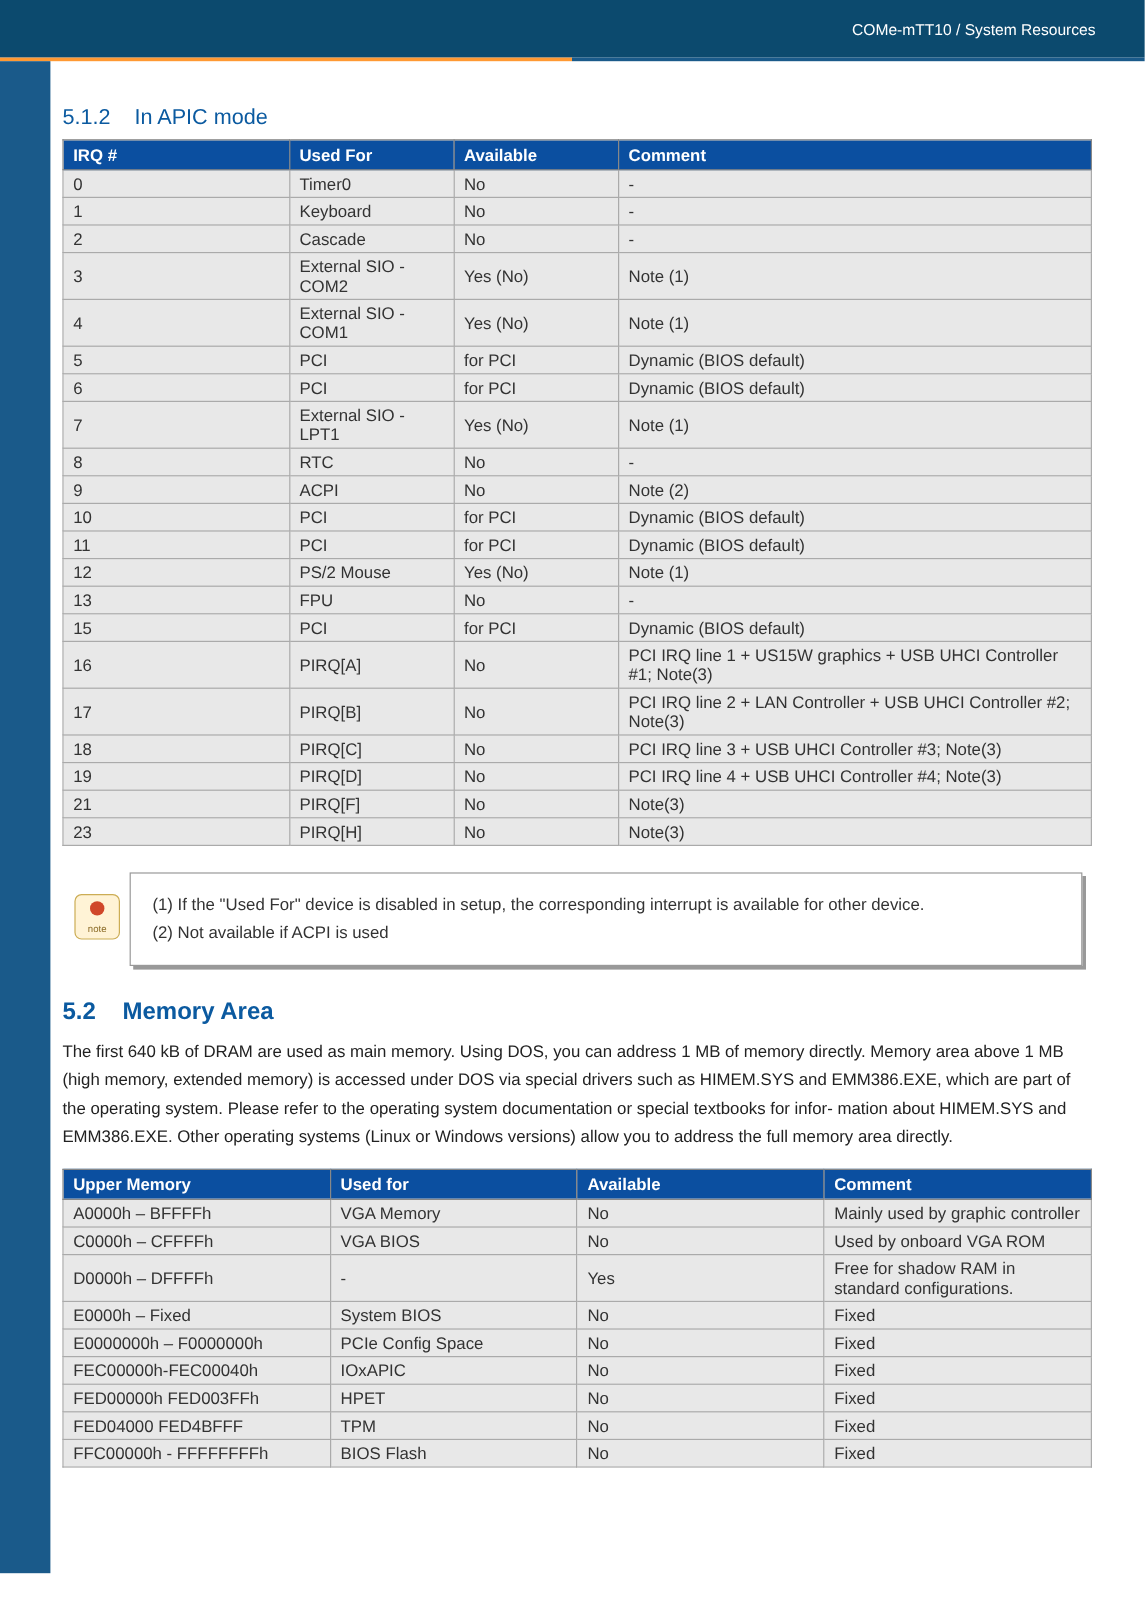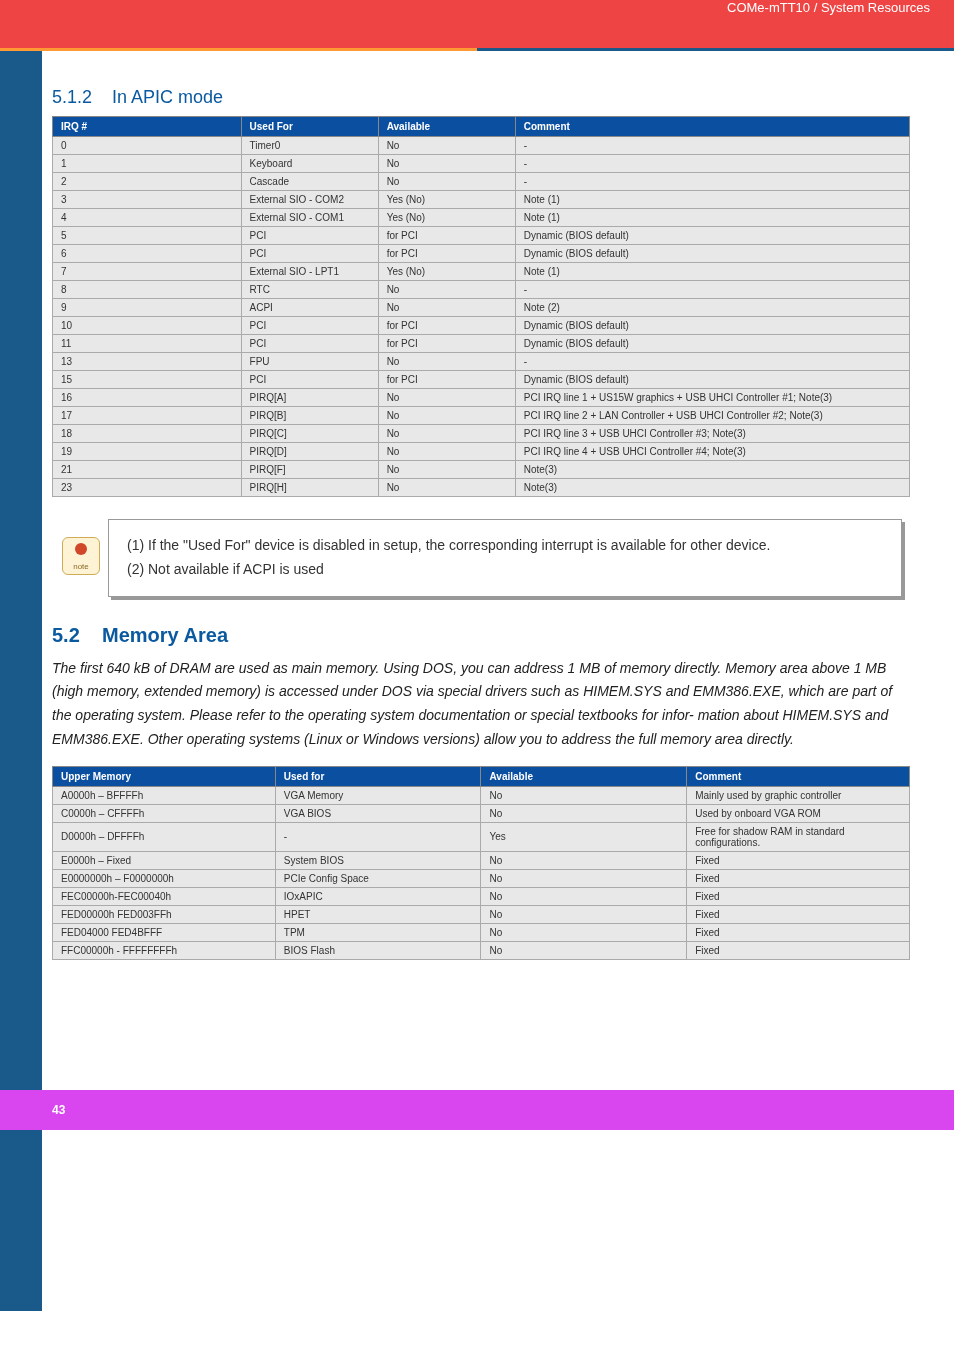--- a/index.html
+++ b/index.html
@@ -4,24 +4,25 @@
 <style>
   * { box-sizing: border-box; margin: 0; padding: 0; }
   body {
     font-family: Arial, Helvetica, sans-serif;
     width: 954px;
     background: #fff;
     color: #333;
   }
   .header-bar {
     height: 48px;
-    background: #ef4444;
+    background: #0c4a6e;
     display: flex;
+    align-items: center;
     justify-content: flex-end;
-    padding-right: 24px;
+    padding-right: 41px;
     color: #fff;
     font-size: 13px;
   }
   .underline {
     height: 3px;
     background: linear-gradient(to right, #ff9933 0%, #ff9933 50%, #1a5a8a 50%, #1a5a8a 100%);
   }
   .content {
     padding: 28px 44px 40px 52px;
   }
@@ -41,21 +42,21 @@
   }
   h2.section-h2 {
     color: #0b5aa0;
     font-size: 20px;
     font-weight: bold;
     margin: 27px 0 10px 0;
   }
   table.data {
     width: 100%;
     border-collapse: collapse;
-    font-size: 10px;
+    font-size: 14px;
   }
   table.data th {
     background: #0b4fa0;
     color: #fff;
     text-align: left;
     font-weight: bold;
     padding: 4px 8px;
     border: 1px solid #888;
   }
   table.data td {
@@ -106,21 +107,20 @@
     padding: 14px 18px;
     font-size: 14px;
     line-height: 1.7;
     background: #fff;
   }
   .body-para {
     font-size: 14px;
     line-height: 1.7;
     margin: 10px 0 14px 0;
     color: #222;
-    font-style: italic;
   }
   .footer {
     position: relative;
     height: 40px;
     background: #d946ef;
     color: #fff;
     font-size: 12px;
     display: flex;
     align-items: center;
     padding-left: 52px;
@@ -226,20 +226,26 @@
           <td>for PCI</td>
           <td>Dynamic (BIOS default)</td>
         </tr>
         <tr>
           <td>11</td>
           <td>PCI</td>
           <td>for PCI</td>
           <td>Dynamic (BIOS default)</td>
         </tr>
         <tr>
+          <td>12</td>
+          <td>PS/2 Mouse</td>
+          <td>Yes (No)</td>
+          <td>Note (1)</td>
+        </tr>
+        <tr>
           <td>13</td>
           <td>FPU</td>
           <td>No</td>
           <td>-</td>
         </tr>
         <tr>
           <td>15</td>
           <td>PCI</td>
           <td>for PCI</td>
           <td>Dynamic (BIOS default)</td>

